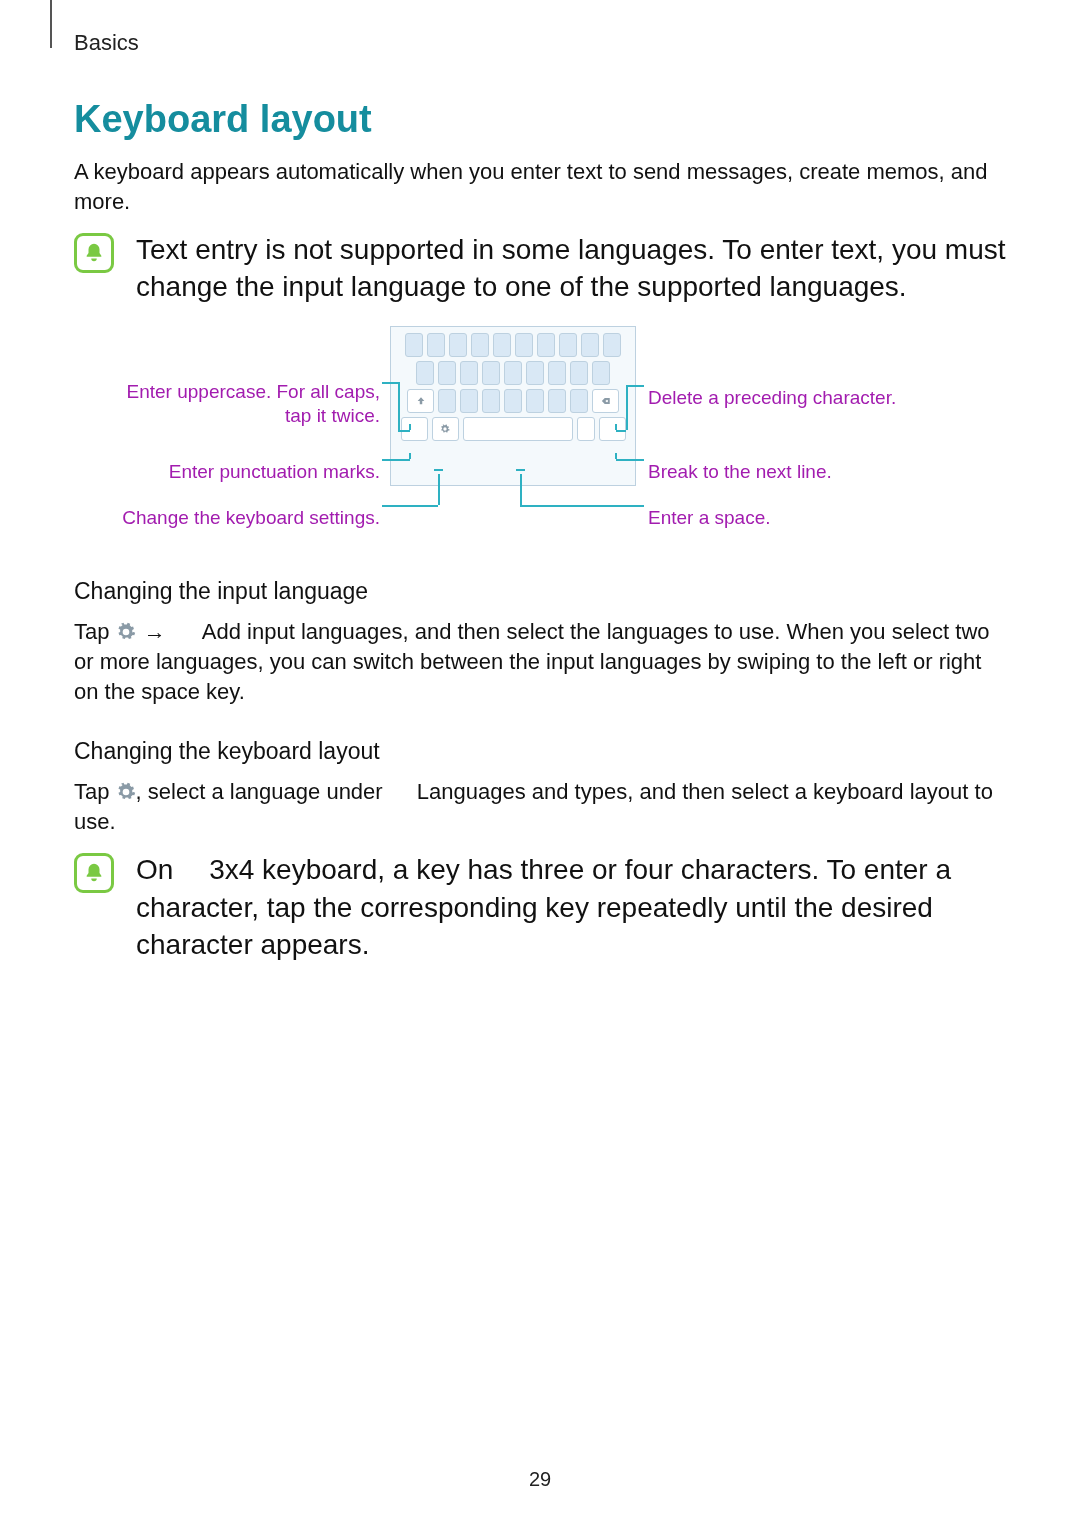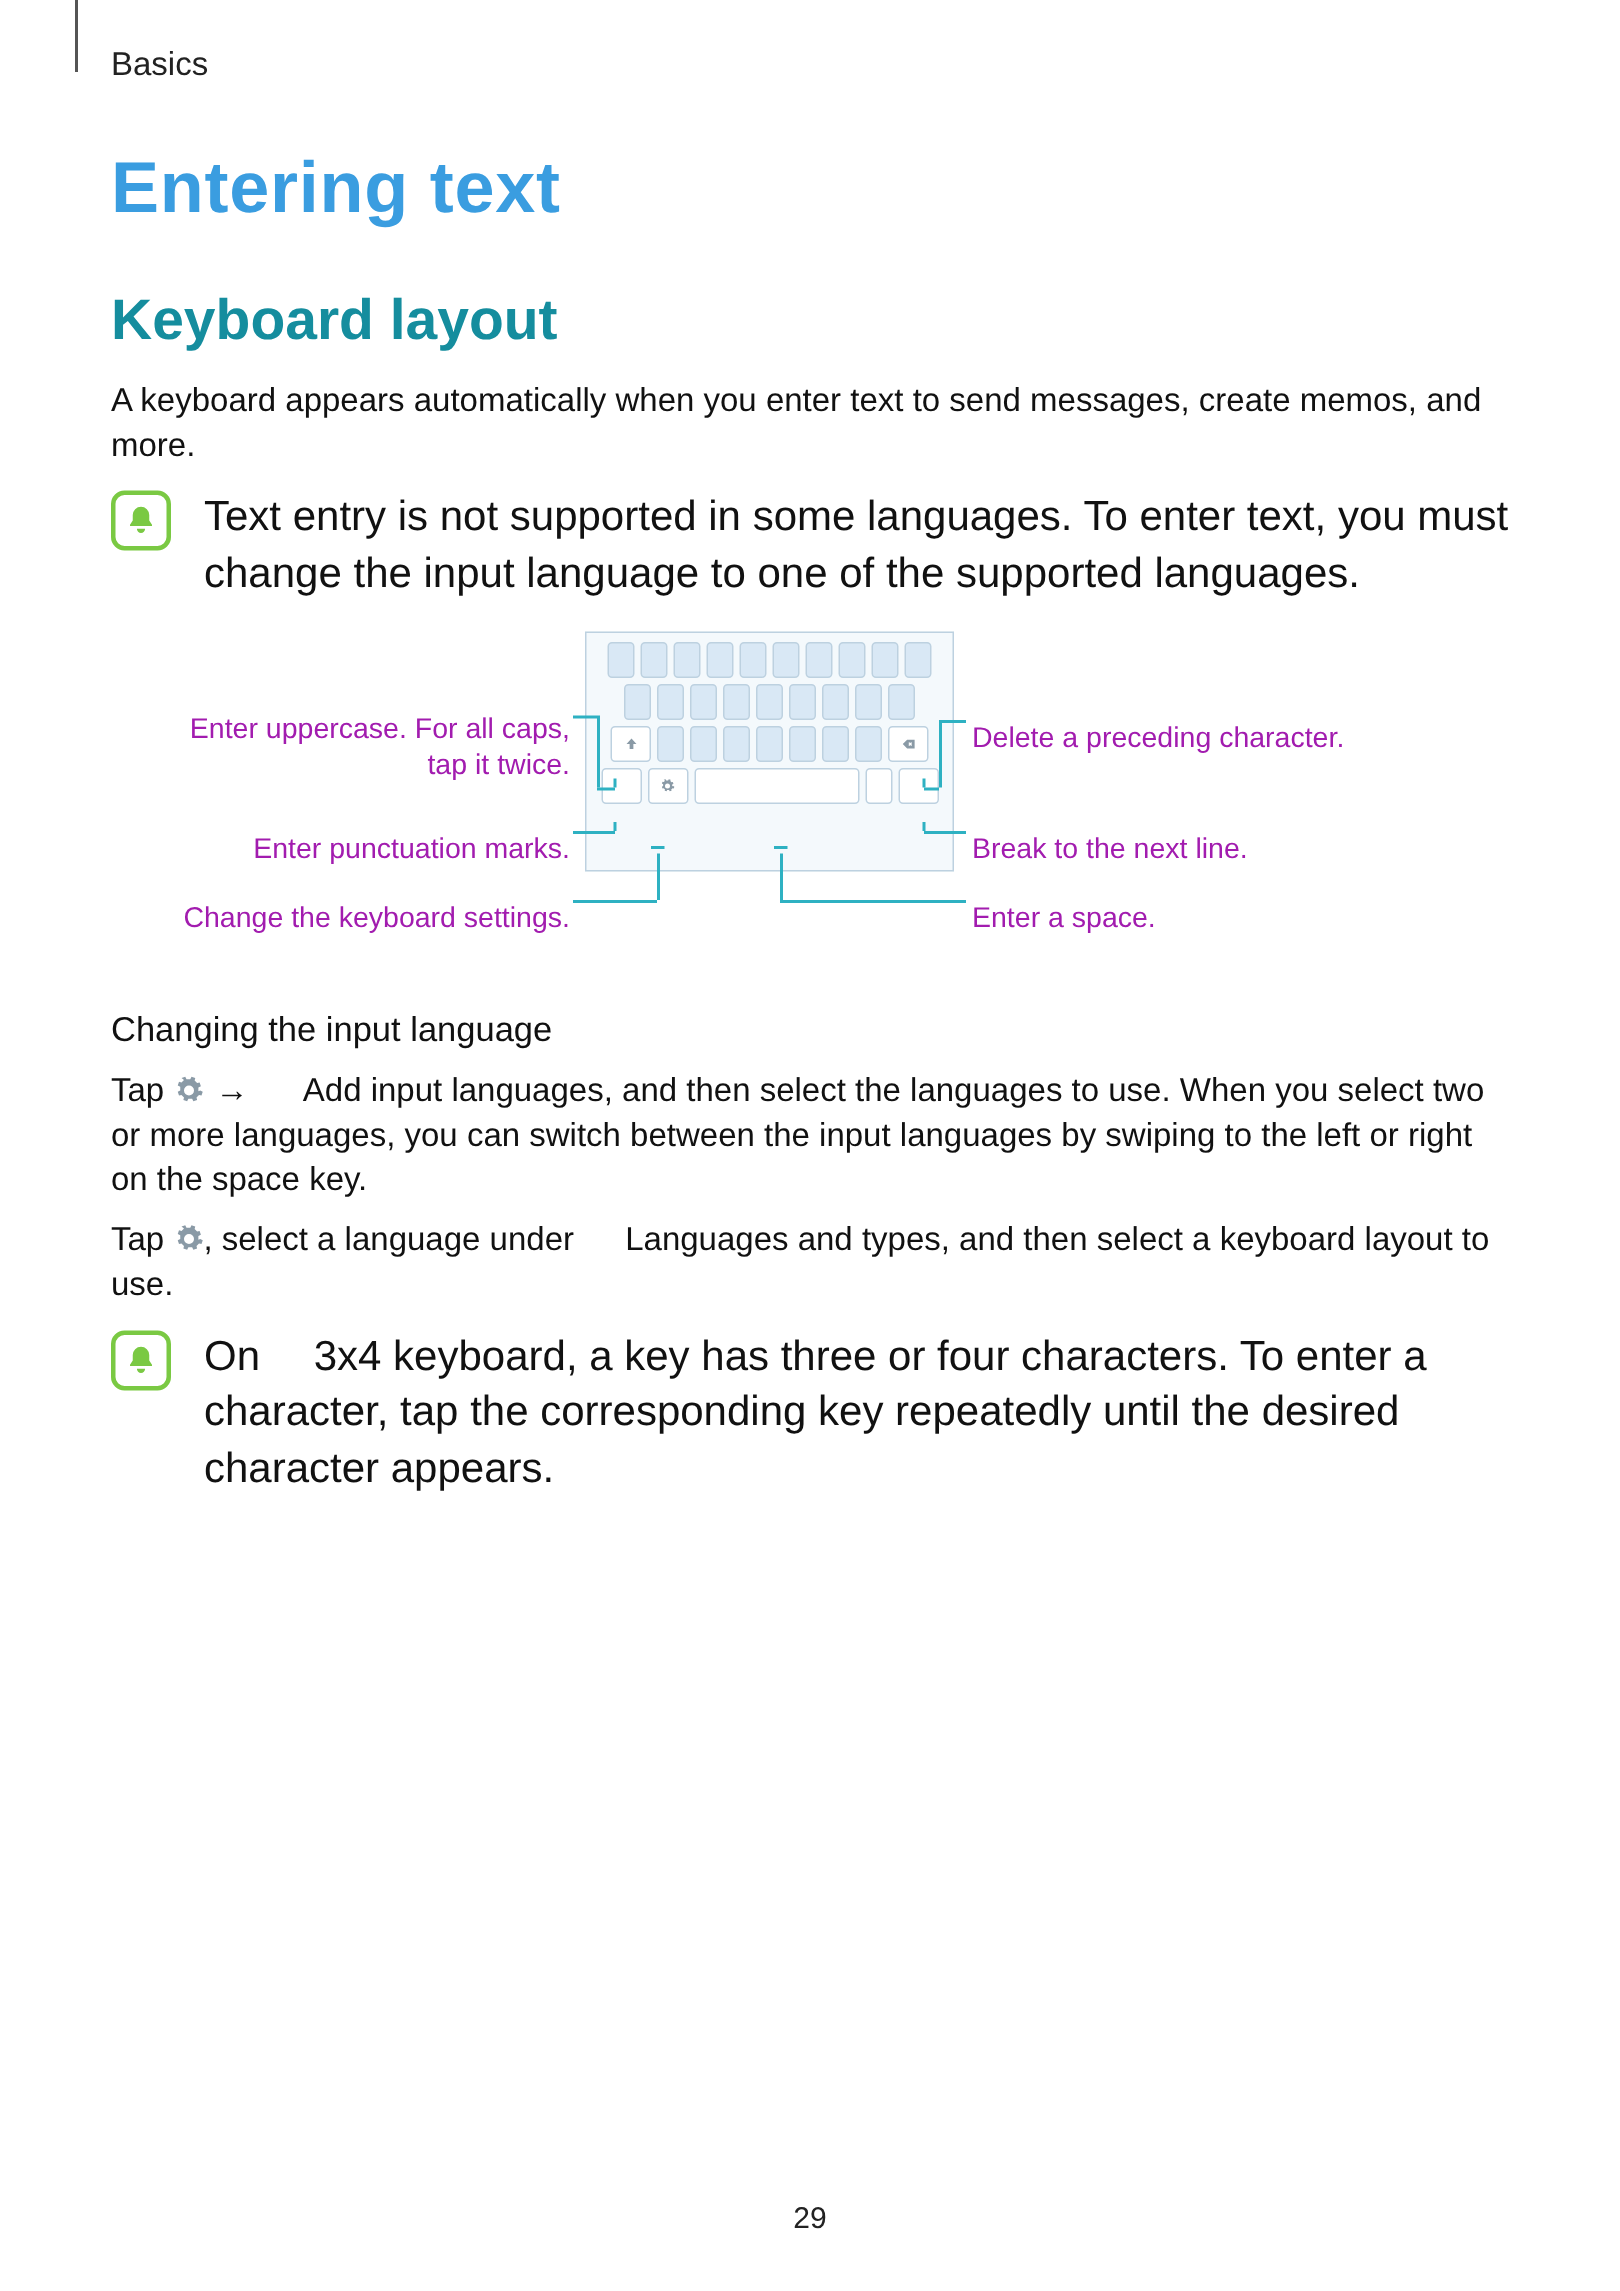--- a/index.html
+++ b/index.html
@@ -63,21 +63,20 @@
   .line-v { width:1.5px;}
   .tick { position:absolute; width:1.5px; height:6px; background:var(--callout-line);}
 </style>
 </head>
 <body>
 
 <div class="margin-rule"></div>
 <div class="breadcrumb">Basics</div>
 
 <div class="content">
-  <h1>Entering text</h1>
   <h2>Keyboard layout</h2>
   <p>A keyboard appears automatically when you enter text to send messages, create memos, and more.</p>
 
   <div class="note-row">
     <div class="note-icon">
       <svg viewBox="0 0 24 24">
           <path fill="#7ac943" d="M12 2a6 6 0 0 0-6 6v4l-2 3v1h16v-1l-2-3V8a6 6 0 0 0-6-6zm-3 16a3 3 0 0 0 6 0z"></path>
         </svg>
     </div>
     <div class="note-text">Text entry is not supported in some languages. To enter text, you must change the input language to one of the supported languages.</div>
@@ -173,20 +172,21 @@
 
   <h3>Changing the input language</h3>
   <p>
     <span>Tap </span><span class="gear-inline"><svg viewBox="0 0 24 24">
           <path fill="#8a9aa6" d="M12 8a4 4 0 1 0 0 8 4 4 0 0 0 0-8zm9 4l2 1-1 3-2-.5-2 2 .5 2-3 1-1-2h-3l-1 2-3-1 .5-2-2-2-2 .5-1-3 2-1v-3l-2-1 1-3 2 .5 2-2L6 2l3-1 1 2h3l1-2 3 1-.5 2 2 2 2-.5 1 3-2 1v3z"></path>
         </svg></span>
     <span class="arrow">→</span>
     <span class="bold">Add input languages</span><span>, and then select the languages to use. When you select two or more languages, you can switch between the input languages by swiping to the left or right on the space key.</span>
   </p>
 
+  <h3>Changing the keyboard layout</h3>
   <p>
     <span>Tap </span><span class="gear-inline"><svg viewBox="0 0 24 24">
           <path fill="#8a9aa6" d="M12 8a4 4 0 1 0 0 8 4 4 0 0 0 0-8zm9 4l2 1-1 3-2-.5-2 2 .5 2-3 1-1-2h-3l-1 2-3-1 .5-2-2-2-2 .5-1-3 2-1v-3l-2-1 1-3 2 .5 2-2L6 2l3-1 1 2h3l1-2 3 1-.5 2 2 2 2-.5 1 3-2 1v3z"></path>
         </svg></span><span>, select a language under </span><span class="bold">Languages and types</span><span>, and then select a keyboard layout to use.</span>
   </p>
 
   <div class="note-row">
     <div class="note-icon">
       <svg viewBox="0 0 24 24">
           <path fill="#7ac943" d="M12 2a6 6 0 0 0-6 6v4l-2 3v1h16v-1l-2-3V8a6 6 0 0 0-6-6zm-3 16a3 3 0 0 0 6 0z"></path>

